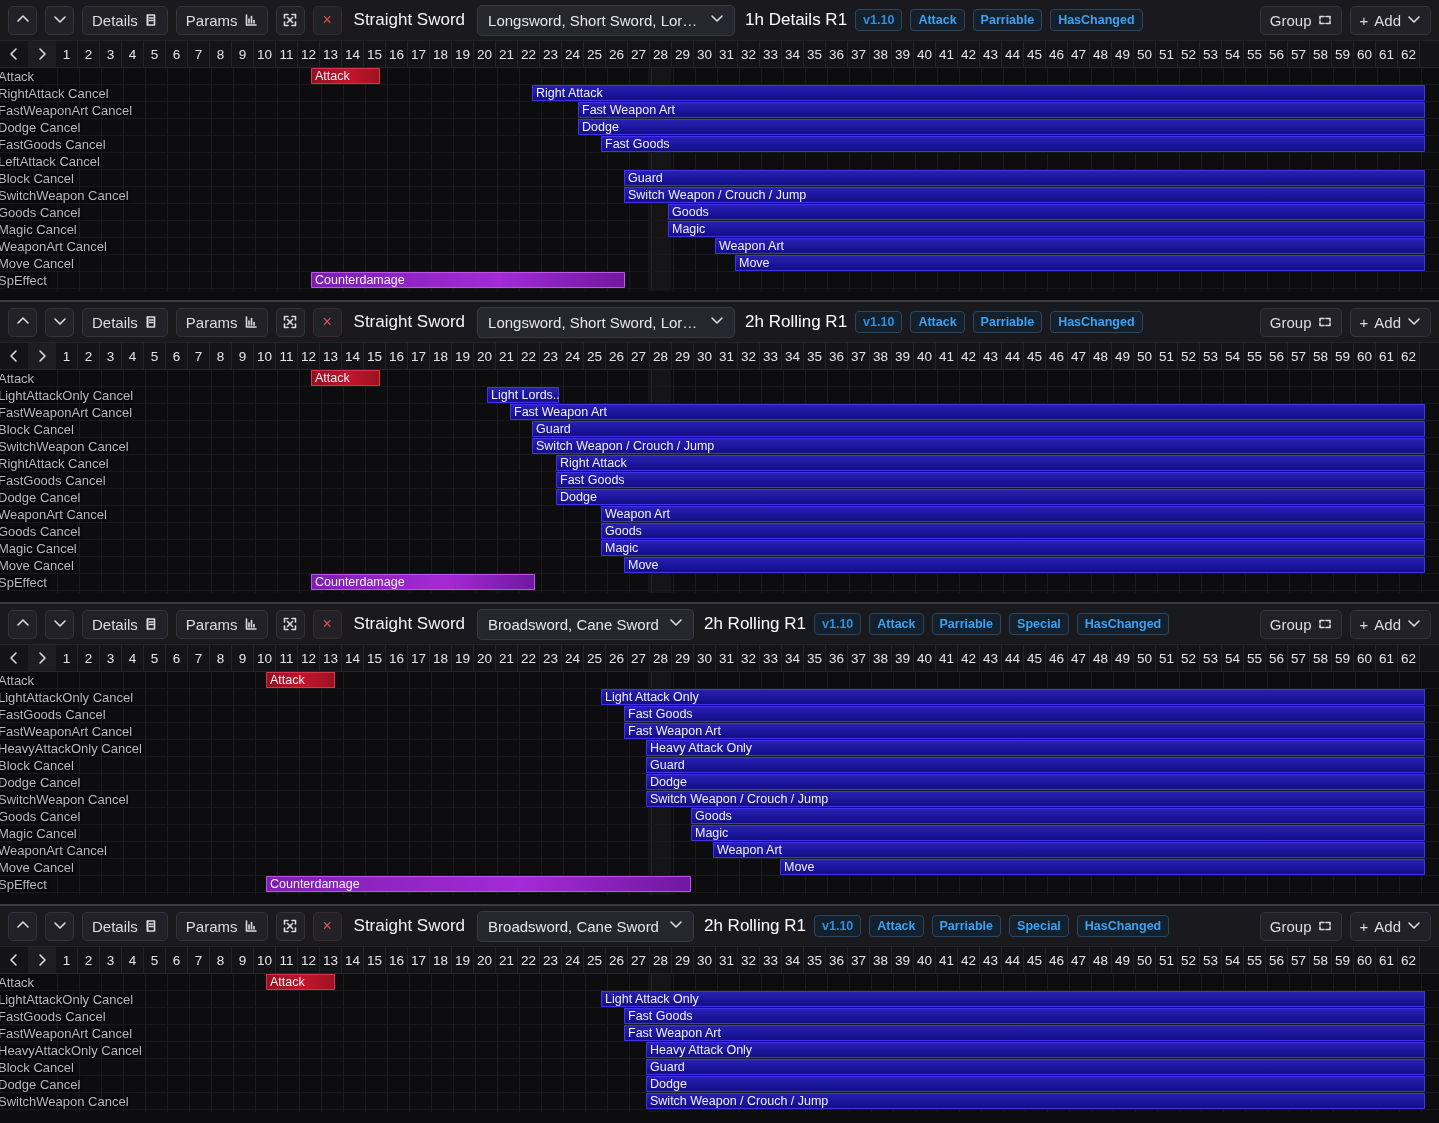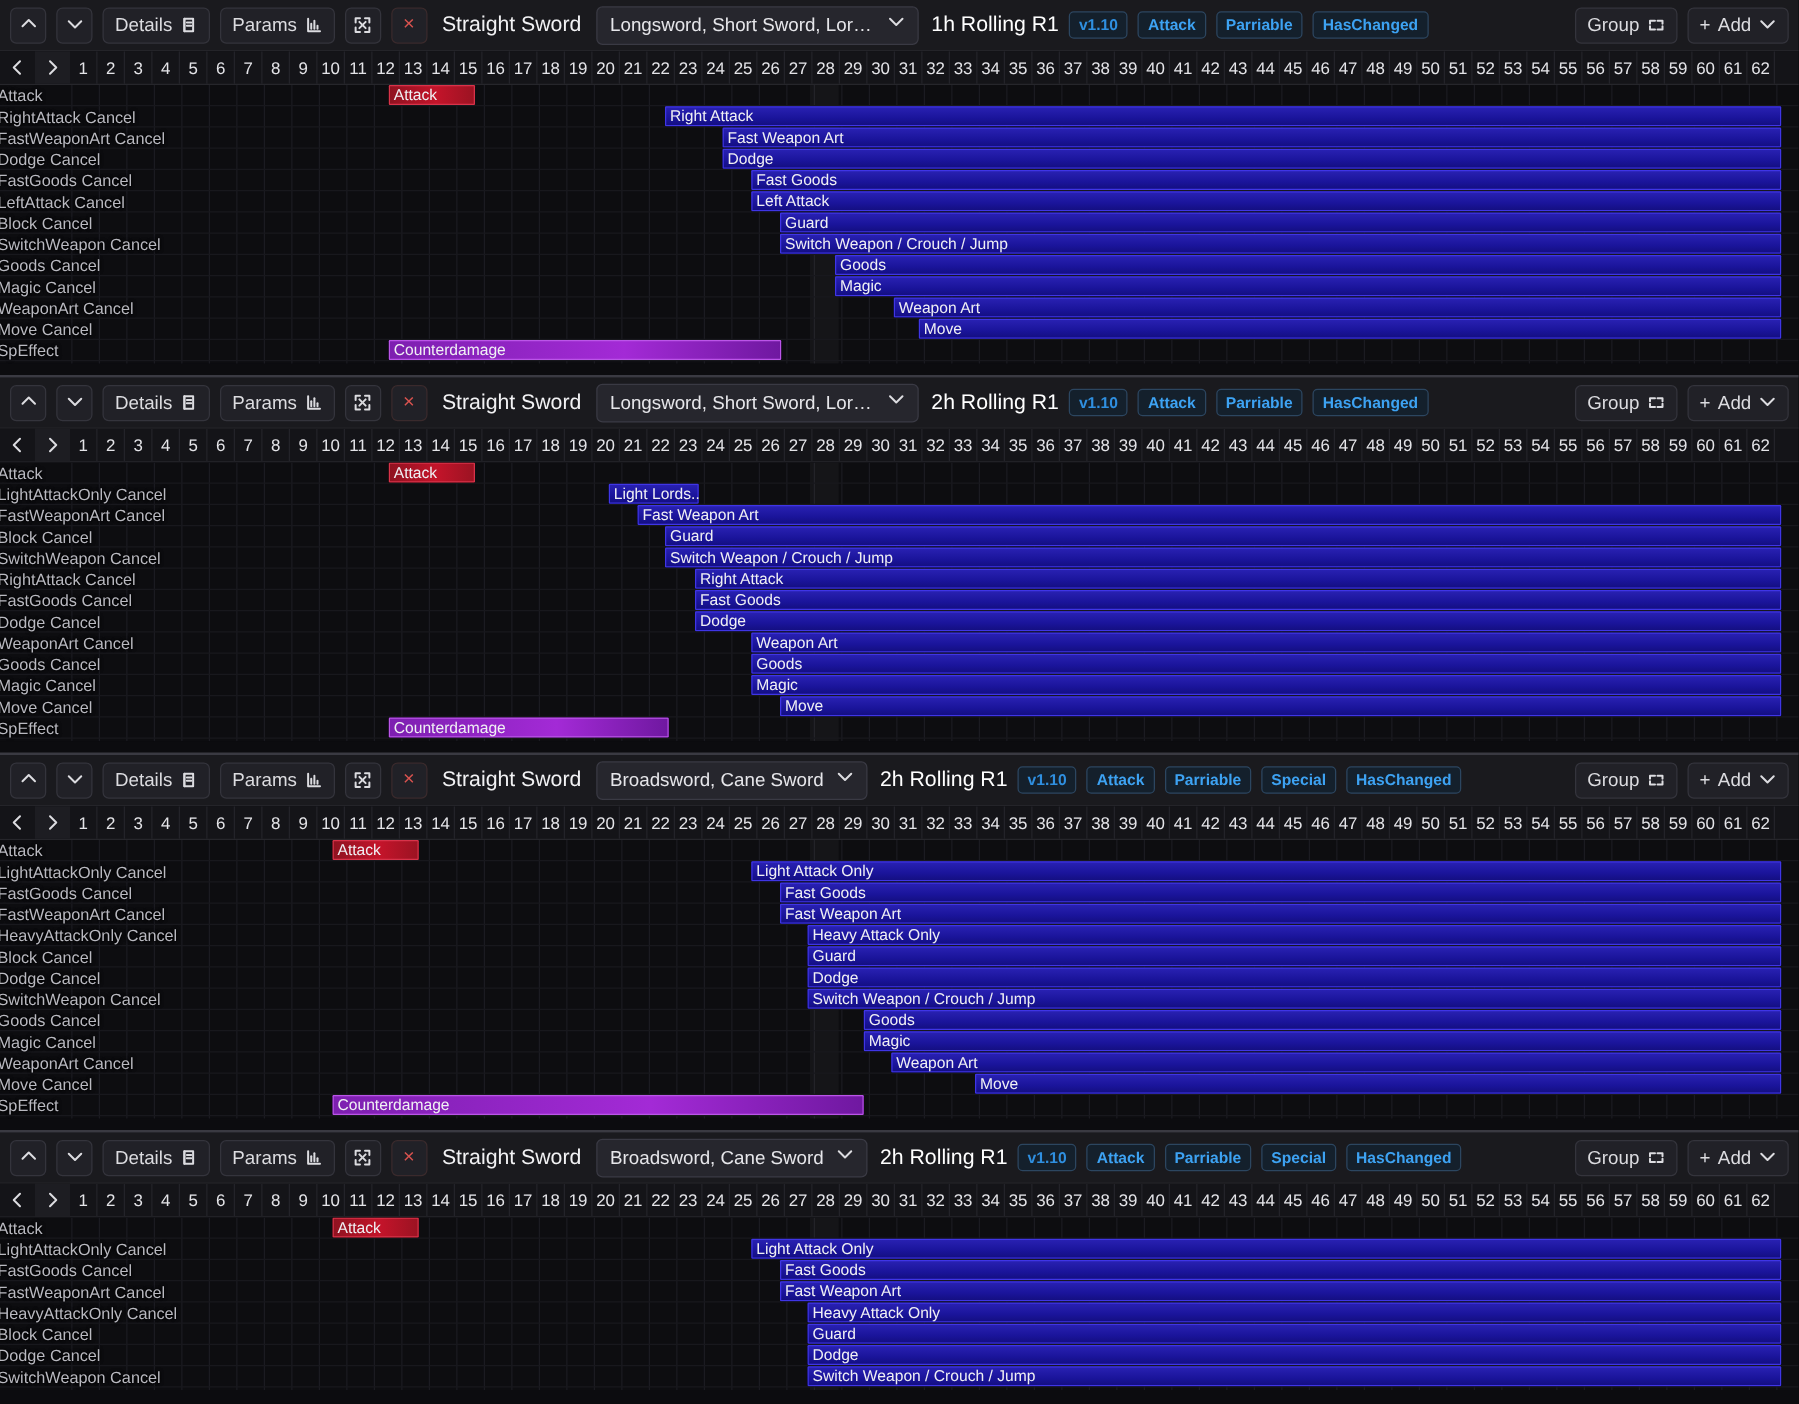--- a/index.html
+++ b/index.html
@@ -153,21 +153,21 @@
         <div class="tbtn sq close">
           <span>×</span>
         </div>
         <div class="ttitle">Straight Sword</div>
         <div class="tselect">
           <span class="selval">Longsword, Short Sword, Lords...</span>
           <span><svg width="14" height="14" viewBox="0 0 14 14">
               <path d="M2 4 L7 9 L12 4" fill="none" stroke="#dcdce0" stroke-width="1.6" stroke-linecap="round" stroke-linejoin="round"></path>
             </svg></span>
         </div>
-        <div class="tanim">1h Rolling R1</div>
+        <div class="tanim">1h Details R1</div>
         <div class="badge ver">v1.10</div>
         <div class="badge">Attack</div>
         <div class="badge">Parriable</div>
         <div class="badge">HasChanged</div>
         <div class="spacer"></div>
         <div class="tbtn">
           <span>Group</span>
           <span>
             <svg width="14" height="14" viewBox="0 0 14 14">
               <path d="M2 3.5 H6 M2 3.5 V6" fill="none" stroke="#dcdce0" stroke-width="1.6" stroke-linecap="round" stroke-linejoin="round"></path>
@@ -345,21 +345,20 @@
         <div class="row" style="top: 51px; position: absolute; left: 0px; right: 0px;">
           <div class="rowlabel">Dodge Cancel</div>
           <div class="bar cancel" style="left: 578px; width: 847px;">Dodge</div>
         </div>
         <div class="row" style="top: 68px; position: absolute; left: 0px; right: 0px;">
           <div class="rowlabel">FastGoods Cancel</div>
           <div class="bar cancel" style="left: 601px; width: 824px;">Fast Goods</div>
         </div>
         <div class="row" style="top: 85px; position: absolute; left: 0px; right: 0px; padding-left: 10px;">
           <div class="rowlabel">LeftAttack Cancel</div>
-          <div class="bar cancel" style="left: 601px; width: 824px;">Left Attack</div>
         </div>
         <div class="row" style="top: 102px; position: absolute; left: 0px; right: 0px;">
           <div class="rowlabel">Block Cancel</div>
           <div class="bar cancel" style="left: 624px; width: 801px;">Guard</div>
         </div>
         <div class="row" style="top: 119px; position: absolute; left: 0px; right: 0px;">
           <div class="rowlabel">SwitchWeapon Cancel</div>
           <div class="bar cancel" style="left: 624px; width: 801px;">Switch Weapon / Crouch / Jump</div>
         </div>
         <div class="row" style="top: 136px; position: absolute; left: 0px; right: 0px;">

